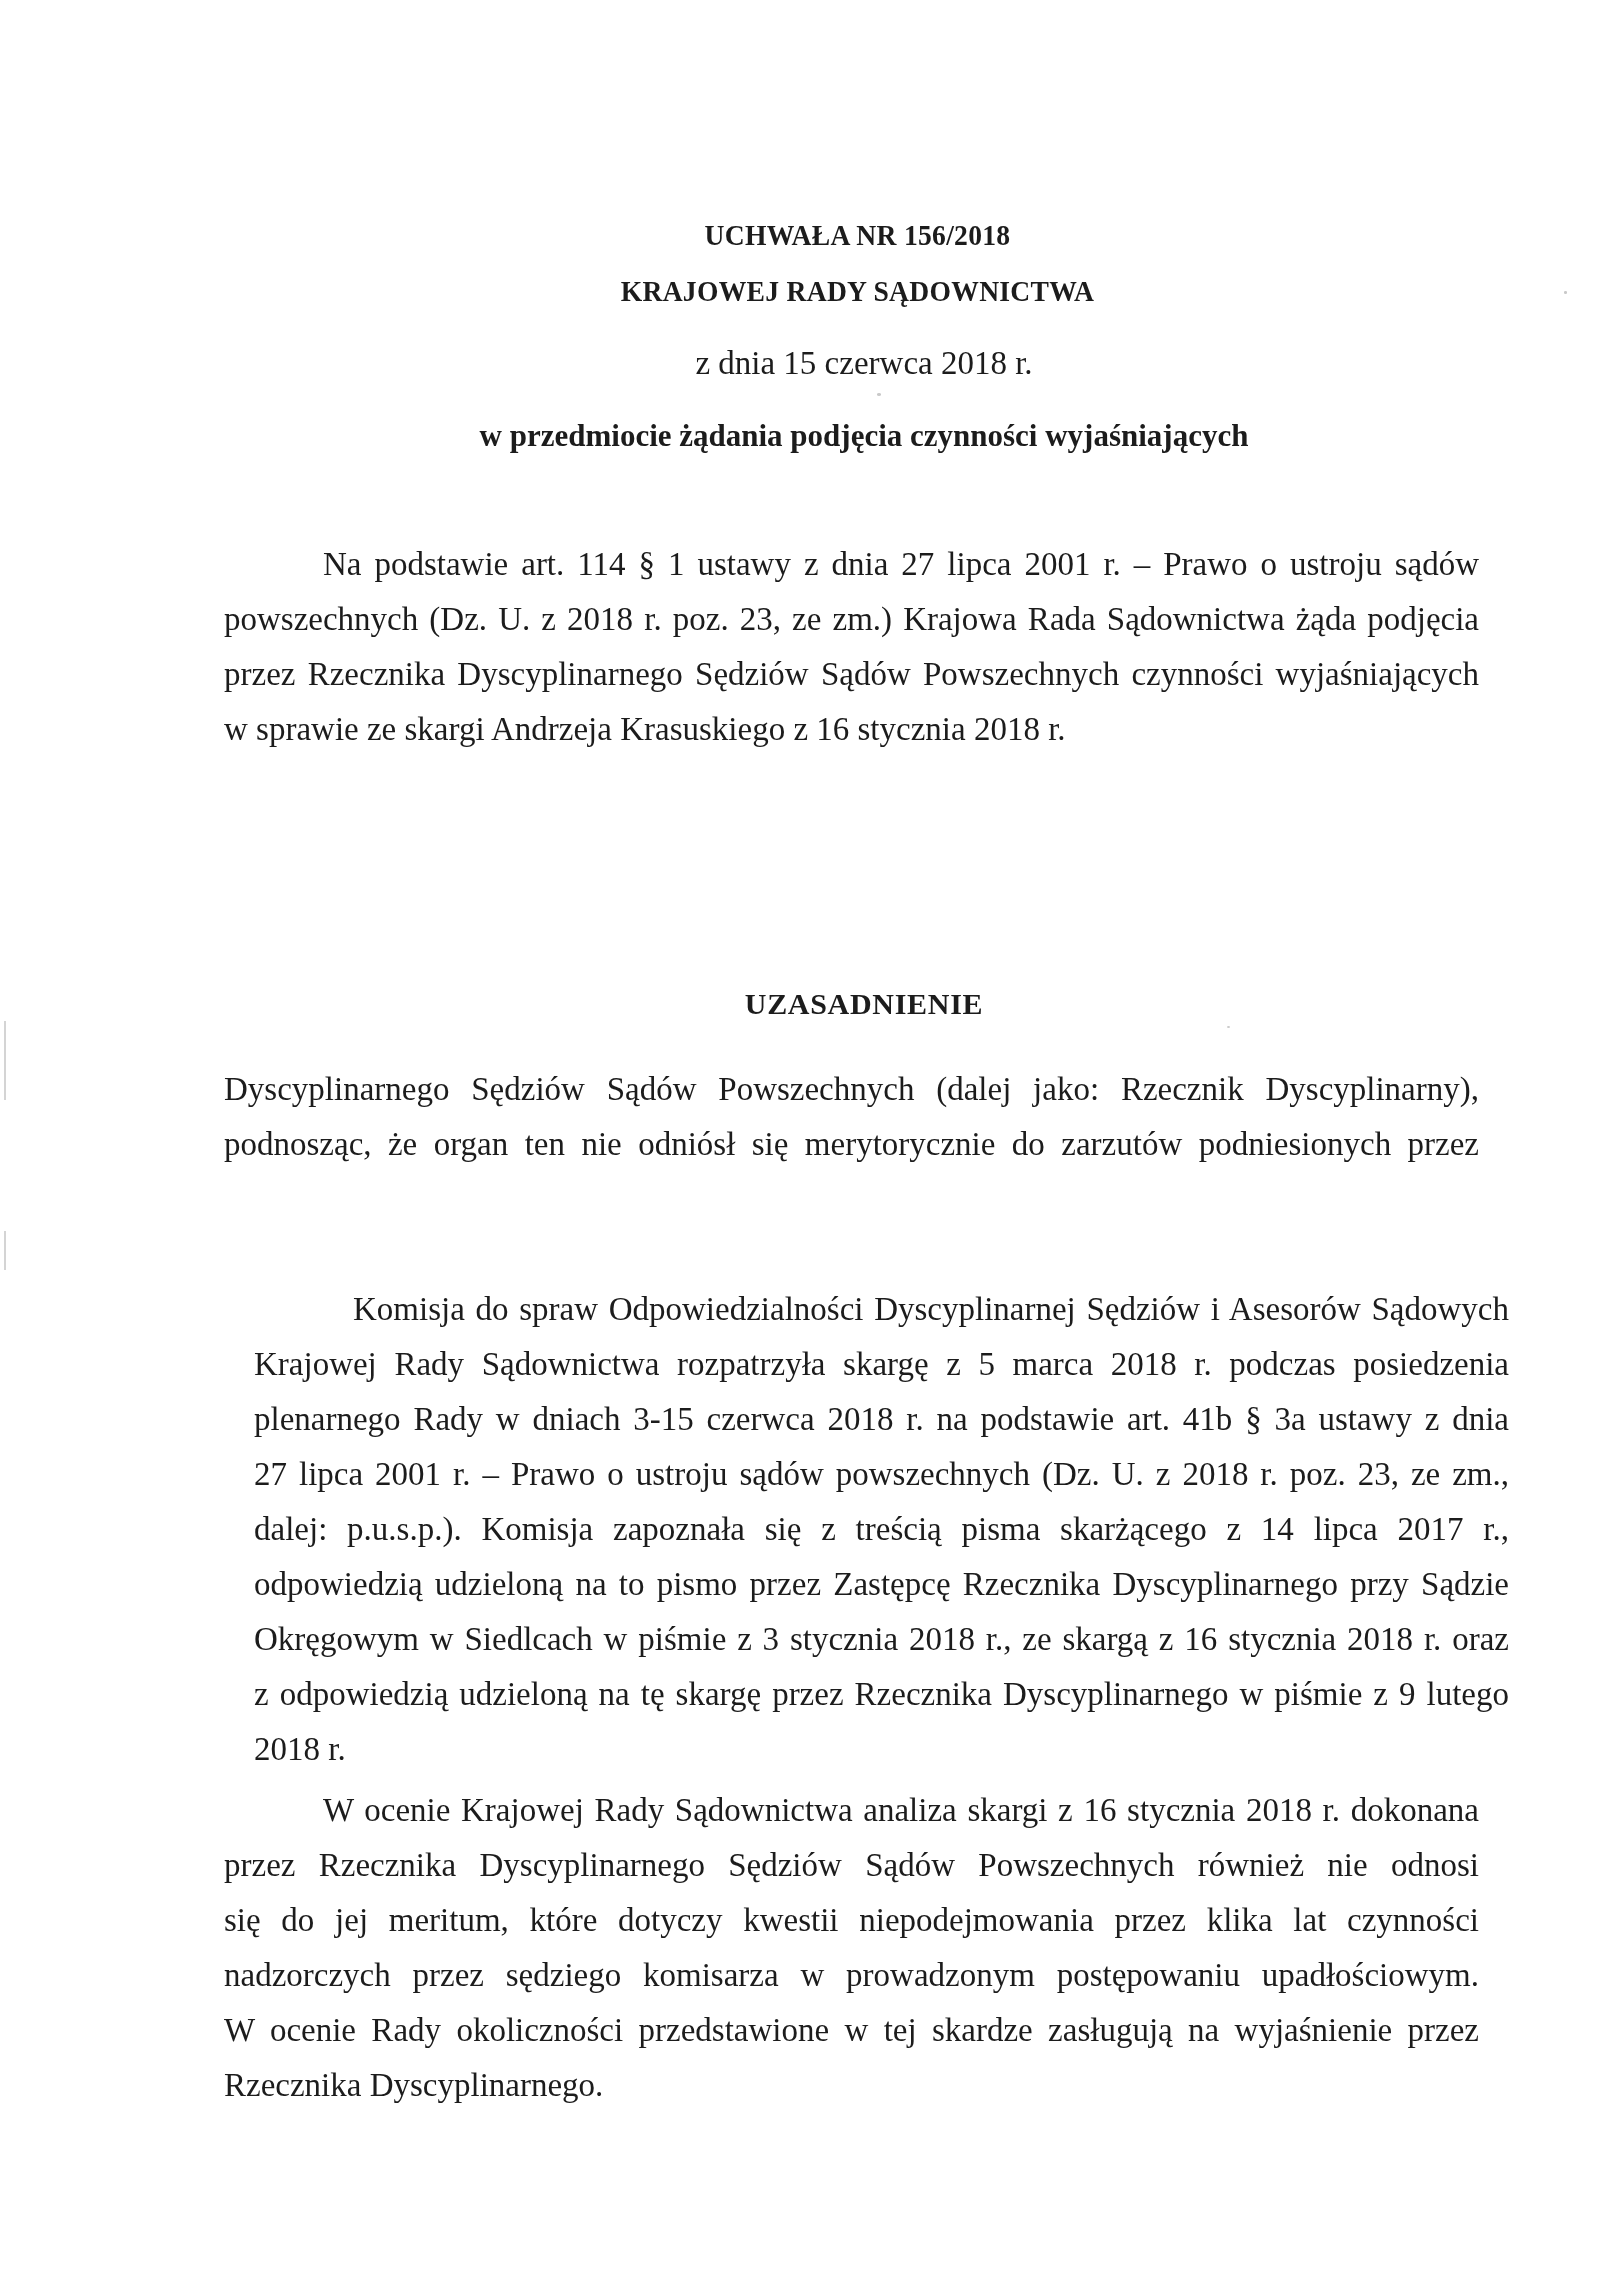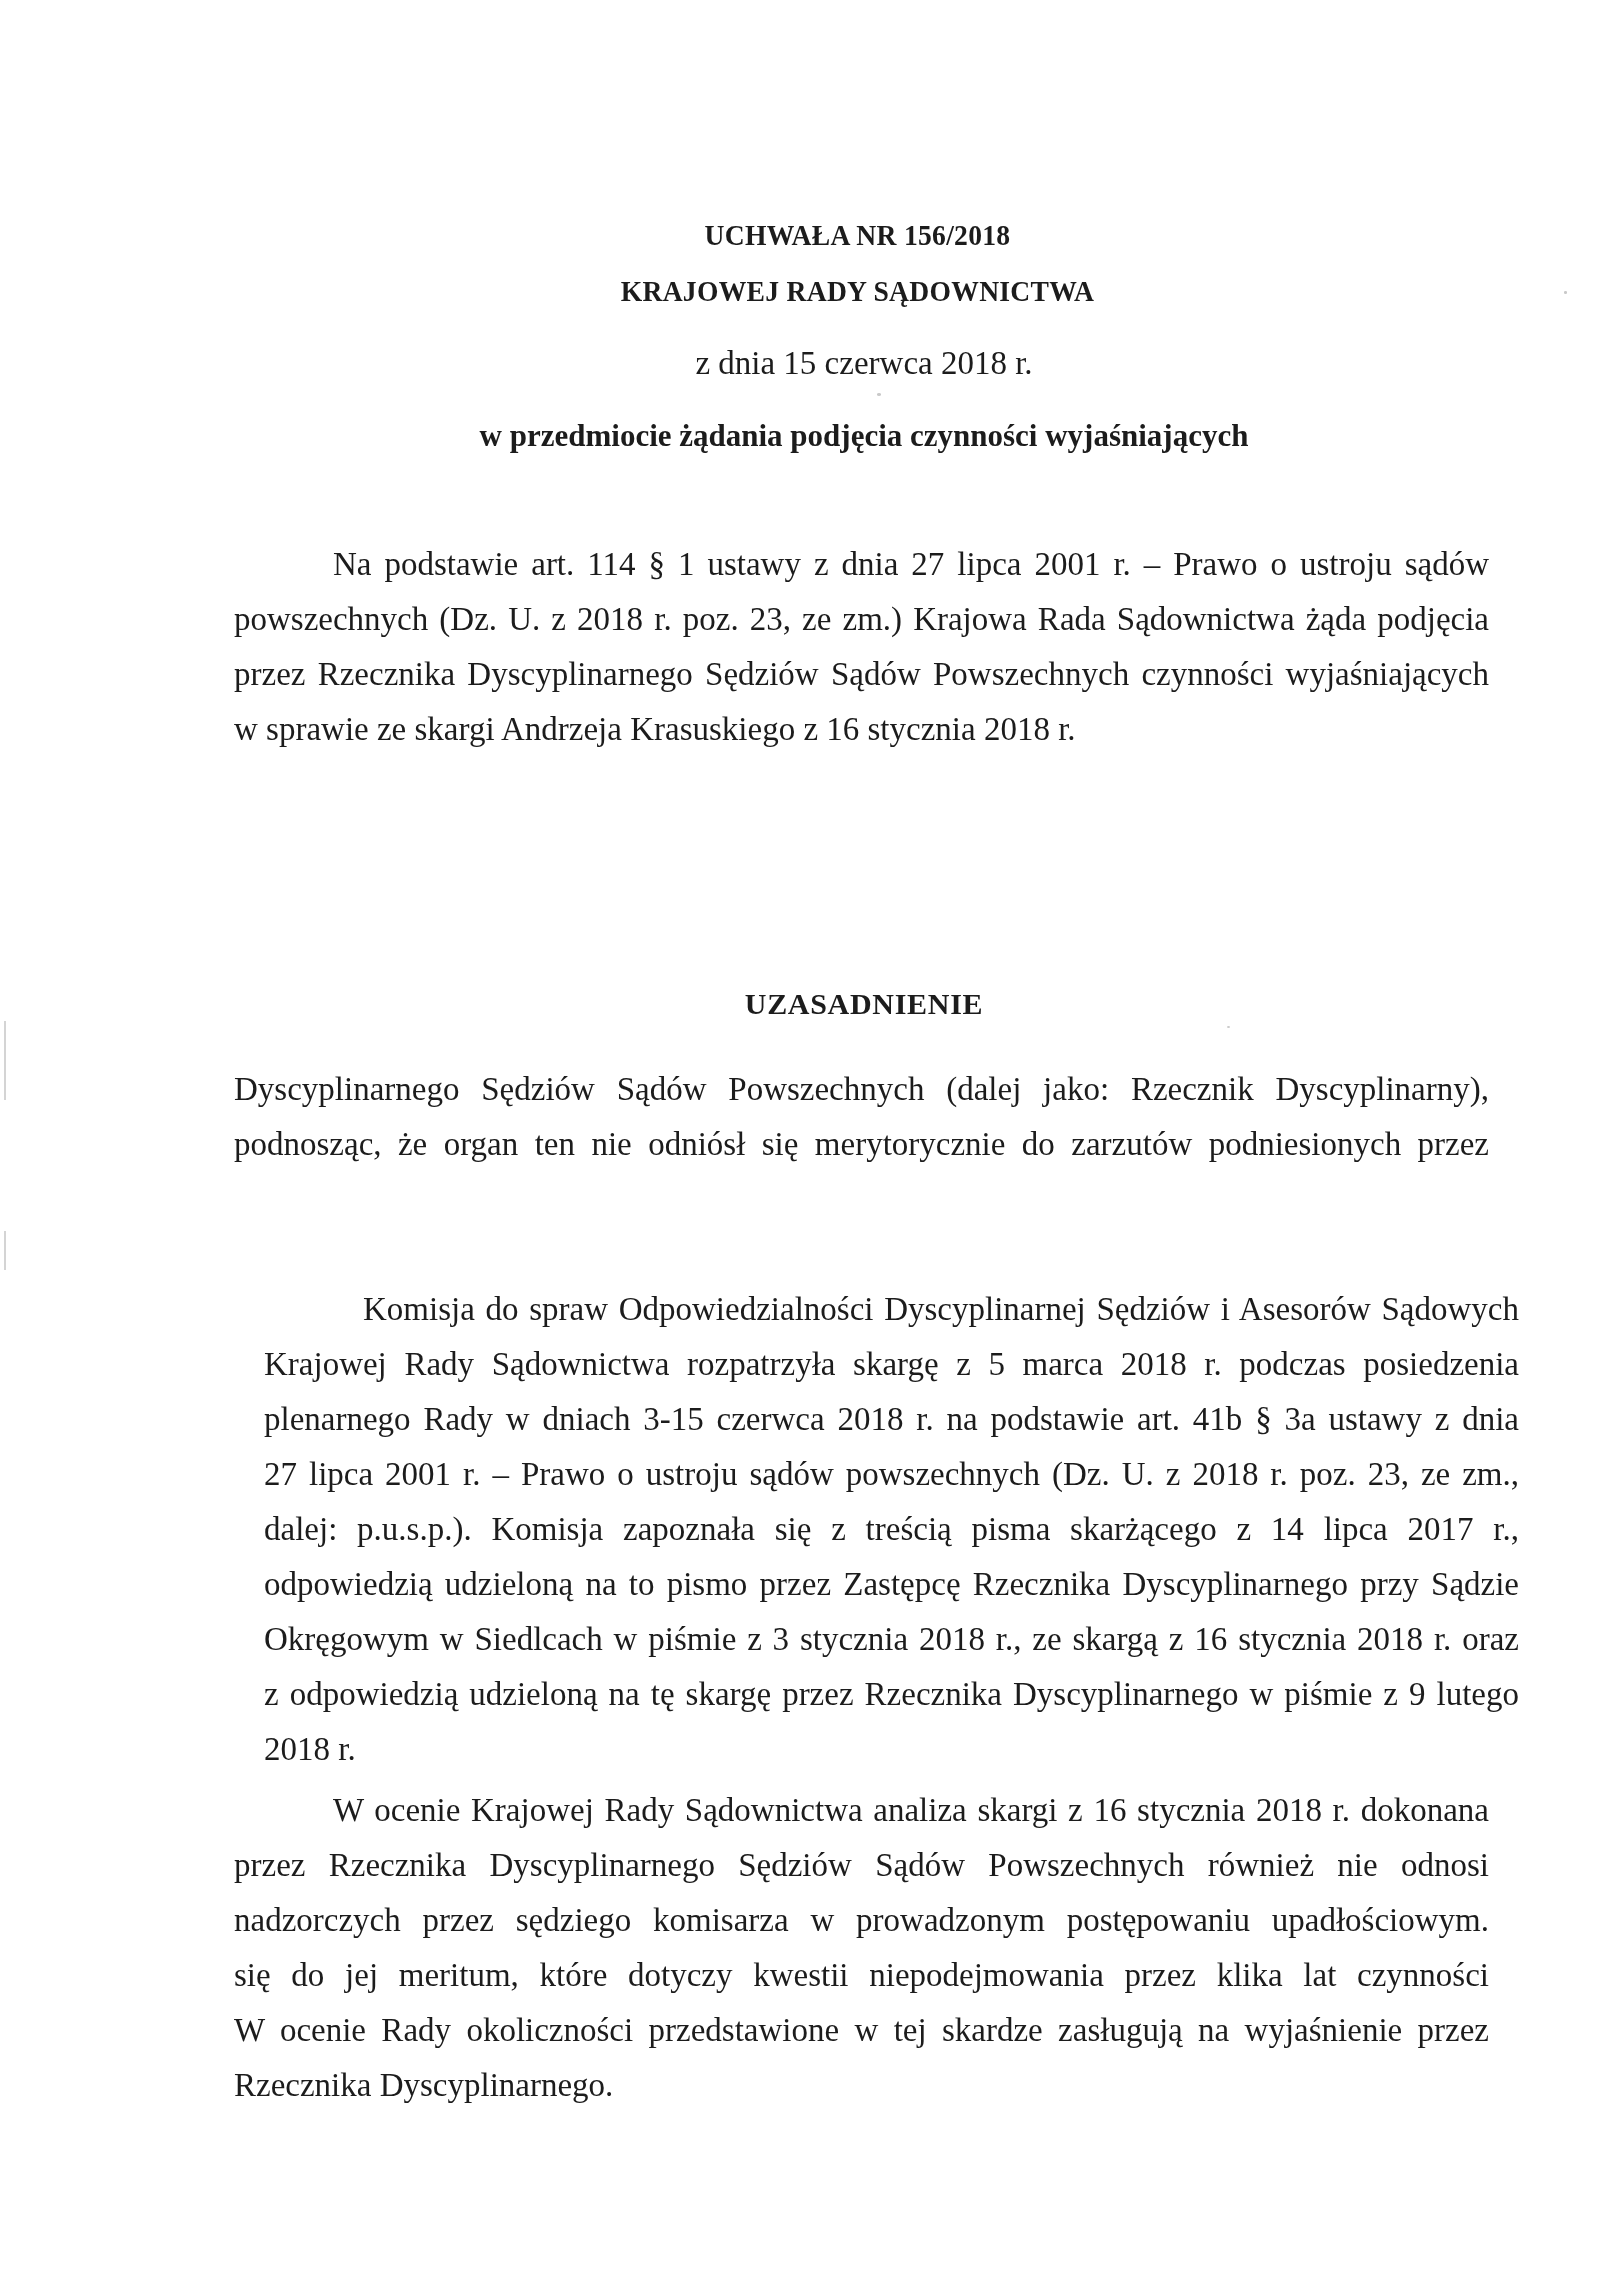--- a/index.html
+++ b/index.html
@@ -57,21 +57,21 @@
     left: 0;
     width: 1728px;
     text-align: center;
     font-weight: bold;
     font-size: 30px;
     letter-spacing: 0.7px;
     line-height: 1;
   }
   .para {
     position: absolute;
-    left: 234px;
+    left: 224px;
     width: 1255px;
     font-size: 33px;
     line-height: 55px;
     text-align: justify;
     text-indent: 99px;
   }
   .line-j {
     display: block;
     text-align: justify;
     text-align-last: justify;
@@ -135,20 +135,20 @@
     <span class="line-j">dalej: p.u.s.p.). Komisja zapoznała się z treścią pisma skarżącego z 14 lipca 2017 r.,</span>
     <span class="line-j">odpowiedzią udzieloną na to pismo przez Zastępcę Rzecznika Dyscyplinarnego przy Sądzie</span>
     <span class="line-j">Okręgowym w Siedlcach w piśmie z 3 stycznia 2018 r., ze skargą z 16 stycznia 2018 r. oraz</span>
     <span class="line-j">z odpowiedzią udzieloną na tę skargę przez Rzecznika Dyscyplinarnego w piśmie z 9 lutego</span>
     <span class="line-l">2018 r.</span>
   </div>
 
   <div class="para" style="top:1783px;text-indent:0;">
     <span class="line-j indent">W ocenie Krajowej Rady Sądownictwa analiza skargi z 16 stycznia 2018 r. dokonana</span>
     <span class="line-j">przez Rzecznika Dyscyplinarnego Sędziów Sądów Powszechnych również nie odnosi</span>
+    <span class="line-j">się do jej meritum, które dotyczy kwestii niepodejmowania przez klika lat czynności</span>
     <span class="line-j">nadzorczych przez sędziego komisarza w prowadzonym postępowaniu upadłościowym.</span>
-    <span class="line-j">się do jej meritum, które dotyczy kwestii niepodejmowania przez klika lat czynności</span>
     <span class="line-j">W ocenie Rady okoliczności przedstawione w tej skardze zasługują na wyjaśnienie przez</span>
     <span class="line-l">Rzecznika Dyscyplinarnego.</span>
   </div>
 
 </div>
 
 
 </body></html>

